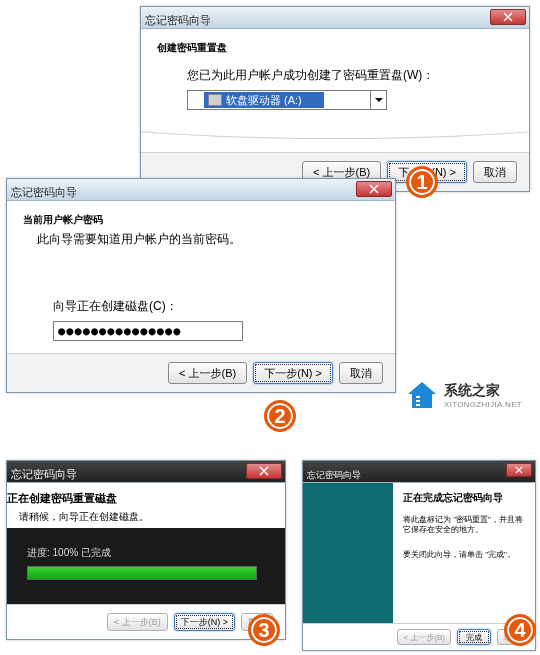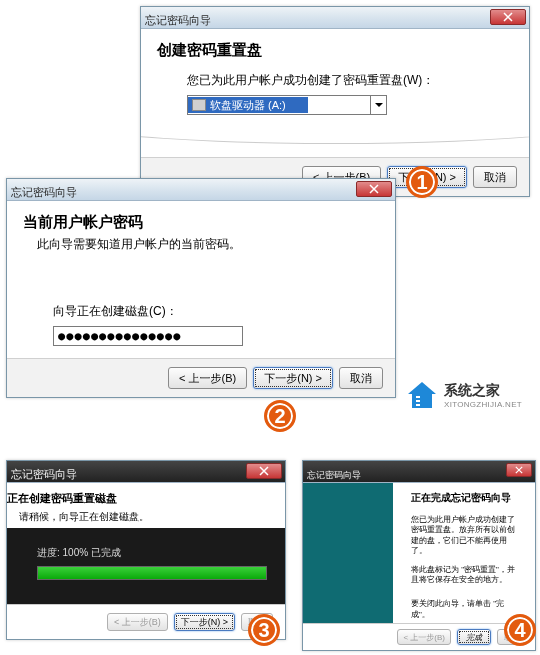--- a/index.html
+++ b/index.html
@@ -3,21 +3,21 @@
 <meta charset="utf-8">
 <style>
   * { box-sizing: border-box; margin: 0; padding: 0; }
   body { font-family: "Microsoft YaHei", SimSun, Arial, sans-serif; font-size: 12px; background: #fff; width: 540px; height: 655px; position: relative; color: #000; }
   
   .dialog { position: absolute; background: #fff; border: 1px solid #7a96a8; box-shadow: 0 0 3px rgba(0,0,0,0.2); }
   .titlebar { background: linear-gradient(to bottom, #eef3f7 0%, #d8e4ee 50%, #c5d6e6 100%); border-bottom: 1px solid #a0b4c6; height: 22px; display: flex; align-items: flex-end; padding: 0 4px; position: relative; }
   .titlebar .title { font-size: 11px; color: #2a2a2a; }
   .close-btn { position: absolute; right: 3px; top: 2px; width: 36px; height: 16px; background: linear-gradient(to bottom, #e28b8b, #c73636); border: 1px solid #8a2a2a; border-radius: 2px; display: flex; align-items: center; justify-content: center; color: #fff; font-size: 10px; cursor: pointer; }
   .content { padding: 12px 16px; background: #fff; }
-  .heading { font-weight: bold; font-size: 15px; margin-bottom: 4px; }
+  .heading { font-weight: bold; font-size: 10px; margin-bottom: 4px; }
   .desc { font-size: 12px; margin-bottom: 12px; margin-left: 14px; }
   .label { font-size: 12px; margin-bottom: 6px; }
   
   .dropdown { display: inline-flex; align-items: center; height: 20px; border: 1px solid #7a7a7a; background: #fff; position: relative; }
   .dropdown .selected { background: #2f6ac0; color: #fff; padding: 1px 4px; font-size: 11px; display: flex; align-items: center; min-width: 120px; height: 16px; }
   .dropdown .floppy-icon { width: 14px; height: 12px; background: #d0d0d0; border: 1px solid #888; margin-right: 4px; display: inline-block; }
   .dropdown .arrow { width: 16px; height: 18px; border-left: 1px solid #7a7a7a; display: flex; align-items: center; justify-content: center; }
   .dropdown .arrow::after { content: ""; border-left: 4px solid transparent; border-right: 4px solid transparent; border-top: 4px solid #000; }
   
   .button-row { padding: 8px 12px; display: flex; justify-content: flex-end; gap: 6px; border-top: 1px solid #d0d0d0; background: #f2f2f2; }
@@ -41,42 +41,42 @@
   .logo .cn { font-size: 14px; font-weight: bold; color: #333; }
   .logo .en { font-size: 8px; color: #888; letter-spacing: 0.3px; }
   
   
   .d3-content { background: #222; color: #ddd; padding: 10px 12px 20px; }
   .d3-title { background: linear-gradient(to bottom, #444, #222); color: #eee; }
   
   
   .d4 .body-split { display: flex; height: 140px; }
   .d4 .side-img { width: 90px; background: #0f6b72; }
-  .d4 .side-text { flex: 1; padding: 8px 18px; font-size: 9px; background: #fff; }
+  .d4 .side-text { flex: 1; padding: 8px 10px; font-size: 9px; background: #fff; }
   .d4 .side-text .h { font-weight: bold; font-size: 10px; margin-bottom: 10px; }
   .d4 .side-text p { margin-bottom: 8px; line-height: 1.3; font-size: 8px; }
 </style>
 </head>
 <body>
 
 <div class="dialog" style="left:140px; top:6px; width:390px;">
   <div class="titlebar">
     <span class="title">忘记密码向导</span>
     <div class="close-btn">
       <svg width="10" height="10" viewBox="0 0 10 10">
           <path d="M1 1 L9 9 M9 1 L1 9" stroke="#fff" stroke-width="1.5"></path>
         </svg>
     </div>
   </div>
   <div class="content">
     <div class="heading">创建密码重置盘</div>
     <div style="height:8px"></div>
     <div class="label" style="margin-left:30px">您已为此用户帐户成功创建了密码重置盘(W)：</div>
     <div style="margin-left:30px; margin-top:4px;">
-      <div class="dropdown" style="width:200px;">
+      <div class="dropdown" style="width:200px;padding-left:16px;">
         <div class="selected">
           <span class="floppy-icon"></span>
           <span>软盘驱动器 (A:)</span>
         </div>
         <div class="arrow" style="margin-left:auto"></div>
       </div>
     </div>
   </div>
   <div class="curve"></div>
   <div class="button-row">
@@ -133,21 +133,21 @@
     <div class="close-btn">
       <svg width="10" height="10" viewBox="0 0 10 10">
           <path d="M1 1 L9 9 M9 1 L1 9" stroke="#fff" stroke-width="1.5"></path>
         </svg>
     </div>
   </div>
   <div class="d3-content" style="background:#fff; color:#000; padding:8px 0 4px;">
     <div class="heading" style="font-size:11px">正在创建密码重置磁盘</div>
     <div style="font-size:10px; margin-left:12px;">请稍候，向导正在创建磁盘。</div>
   </div>
-  <div style="background:#1a1a1a; color:#ddd; padding:18px 30px 24px;">
+  <div style="background:#1a1a1a; color:#ddd; padding:18px 20px 24px;">
     <div style="font-size:10px; margin-bottom:6px;">进度: 100% 已完成</div>
     <div class="progress-outer">
       <div class="progress-inner" style="width:100%"></div>
     </div>
   </div>
   <div class="button-row" style="background:#fff; border-top:1px solid #ccc; font-size:9px;">
     <button class="btn disabled" style="font-size:9px; height:18px; padding:0 6px;">&lt; 上一步(B)</button>
     <button class="btn focused" style="font-size:9px; height:18px; padding:0 6px;">下一步(N) &gt;</button>
     <button class="btn disabled" style="font-size:9px; height:18px; padding:0 6px;">取消</button>
   </div>
@@ -160,24 +160,23 @@
     <div class="close-btn" style="width:26px; height:14px;">
       <svg width="8" height="8" viewBox="0 0 10 10">
           <path d="M1 1 L9 9 M9 1 L1 9" stroke="#fff" stroke-width="1.5"></path>
         </svg>
     </div>
   </div>
   <div class="body-split">
     <div class="side-img"></div>
     <div class="side-text">
       <div class="h">正在完成忘记密码向导</div>
-      <p>您已为此用户帐户成功创建了密码重置盘。放弃所有以前创建的盘，它们已不能再使用了。</p>
       <p>将此盘标记为 "密码重置"，并且将它保存在安全的地方。</p>
       <p style="margin-top:14px">要关闭此向导，请单击 "完成"。</p>
     </div>
   </div>
   <div class="button-row" style="background:#fff; border-top:1px solid #ccc; padding:5px 8px;">
     <button class="btn disabled" style="font-size:8px; height:16px; padding:0 5px;">&lt; 上一步(B)</button>
-    <button class="btn focused" style="font-size:8px; height:16px; padding:0 8px;font-style:italic;">完成</button>
+    <button class="btn focused" style="font-size:8px; height:16px; padding:0 8px;">完成</button>
     <button class="btn disabled" style="font-size:8px; height:16px; padding:0 6px;">取消</button>
   </div>
 </div>
 <div class="step-badge" style="left:504px; top:614px;">4</div>
 
 </body></html>

